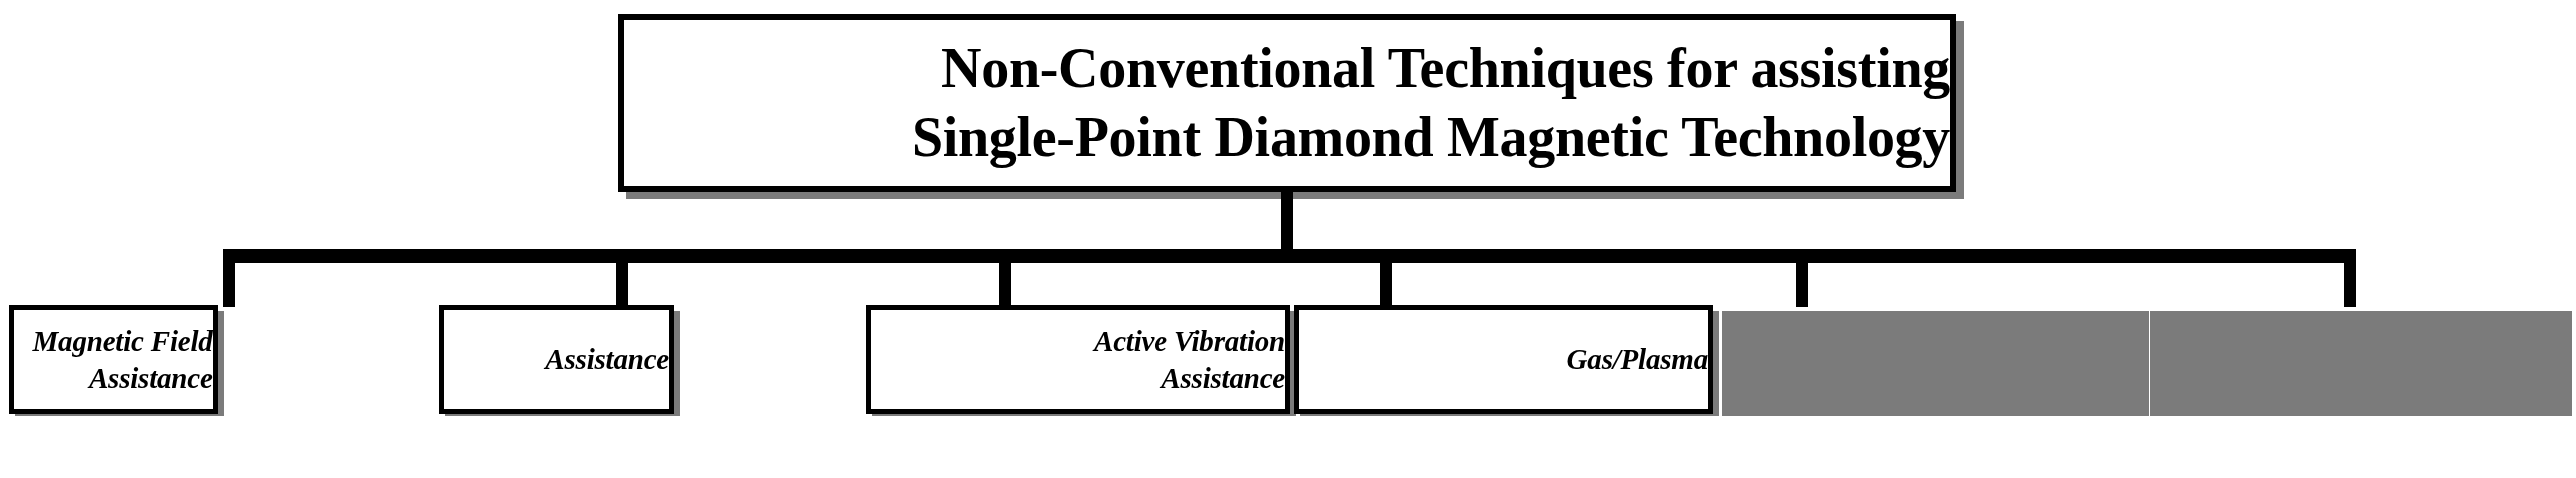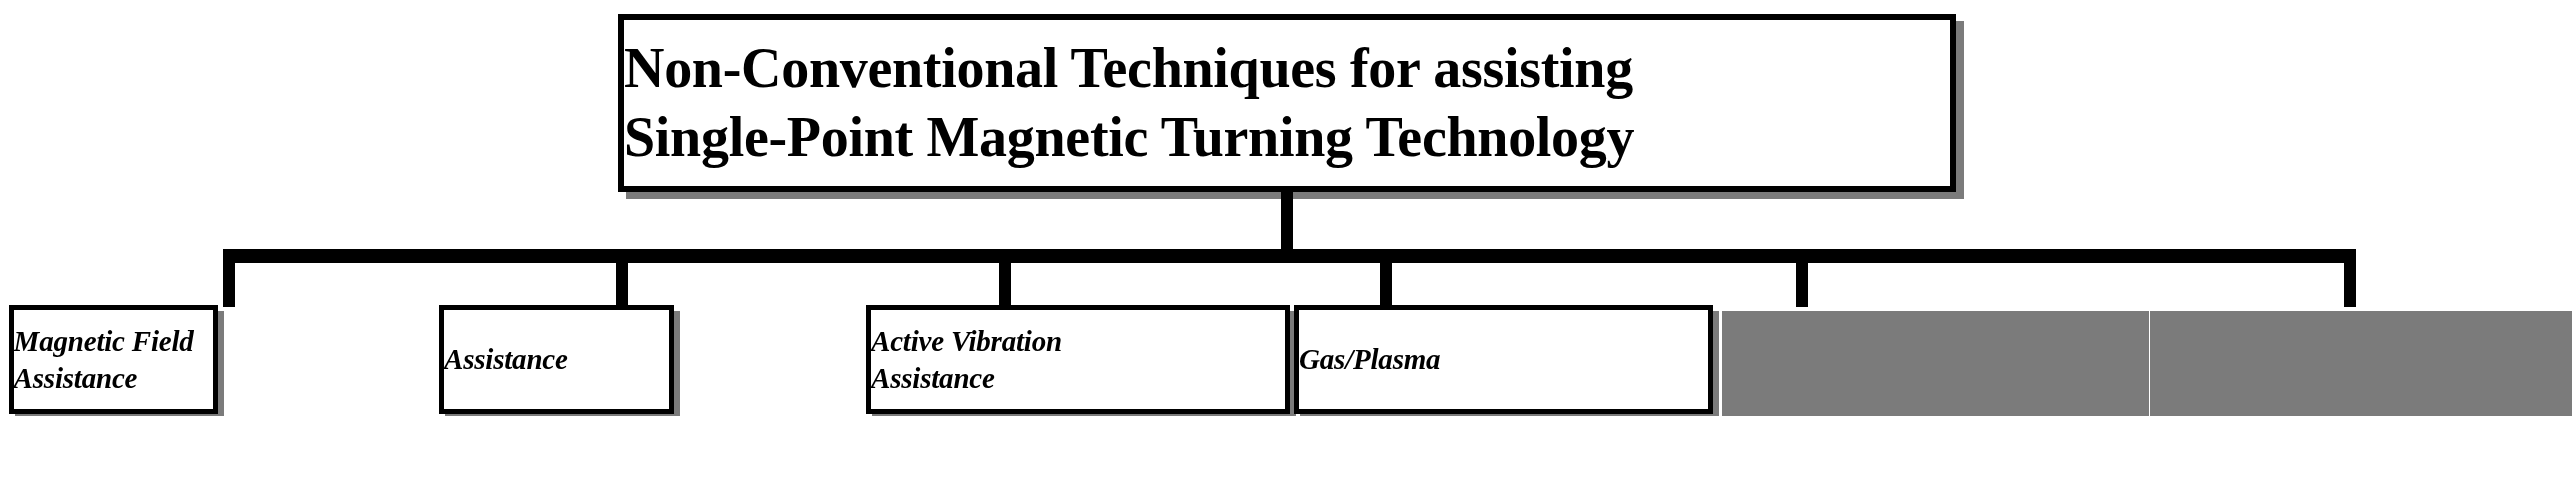--- a/index.html
+++ b/index.html
@@ -20,21 +20,21 @@
     overflow: hidden;
   }
 
   
   .node {
     position: absolute;
     box-sizing: border-box;
     background: #ffffff;
     display: flex;
     flex-direction: column;
-    align-items: flex-start;
+    align-items: flex-end;
     justify-content: center;
     text-align: center;
     color: #000000;
     font-weight: bold;
   }
 
   .node-shadow {
     position: absolute;
     background: #7b7b7b;
     z-index: 0;
@@ -132,21 +132,21 @@
   #drop-5 { left: 2344px; }
 </style>
 </head>
 <body>
 
 <div id="diagram-root">
 
   <div class="node-shadow" id="root-node-shadow"></div>
   <div class="node" id="root-node">
     <span class="node-line">Non-Conventional Techniques for assisting</span>
-    <span class="node-line">Single-Point Magnetic Turning Technology</span>
+    <span class="node-line">Single-Point Diamond Magnetic Technology</span>
   </div>
 
   <div class="connector" id="trunk-stem"></div>
   <div class="connector" id="distribution-bar"></div>
 
   <div class="drop-stem" id="drop-0"></div>
   <div class="drop-stem" id="drop-1"></div>
   <div class="drop-stem" id="drop-2"></div>
   <div class="drop-stem" id="drop-3"></div>
   <div class="drop-stem" id="drop-4"></div>

